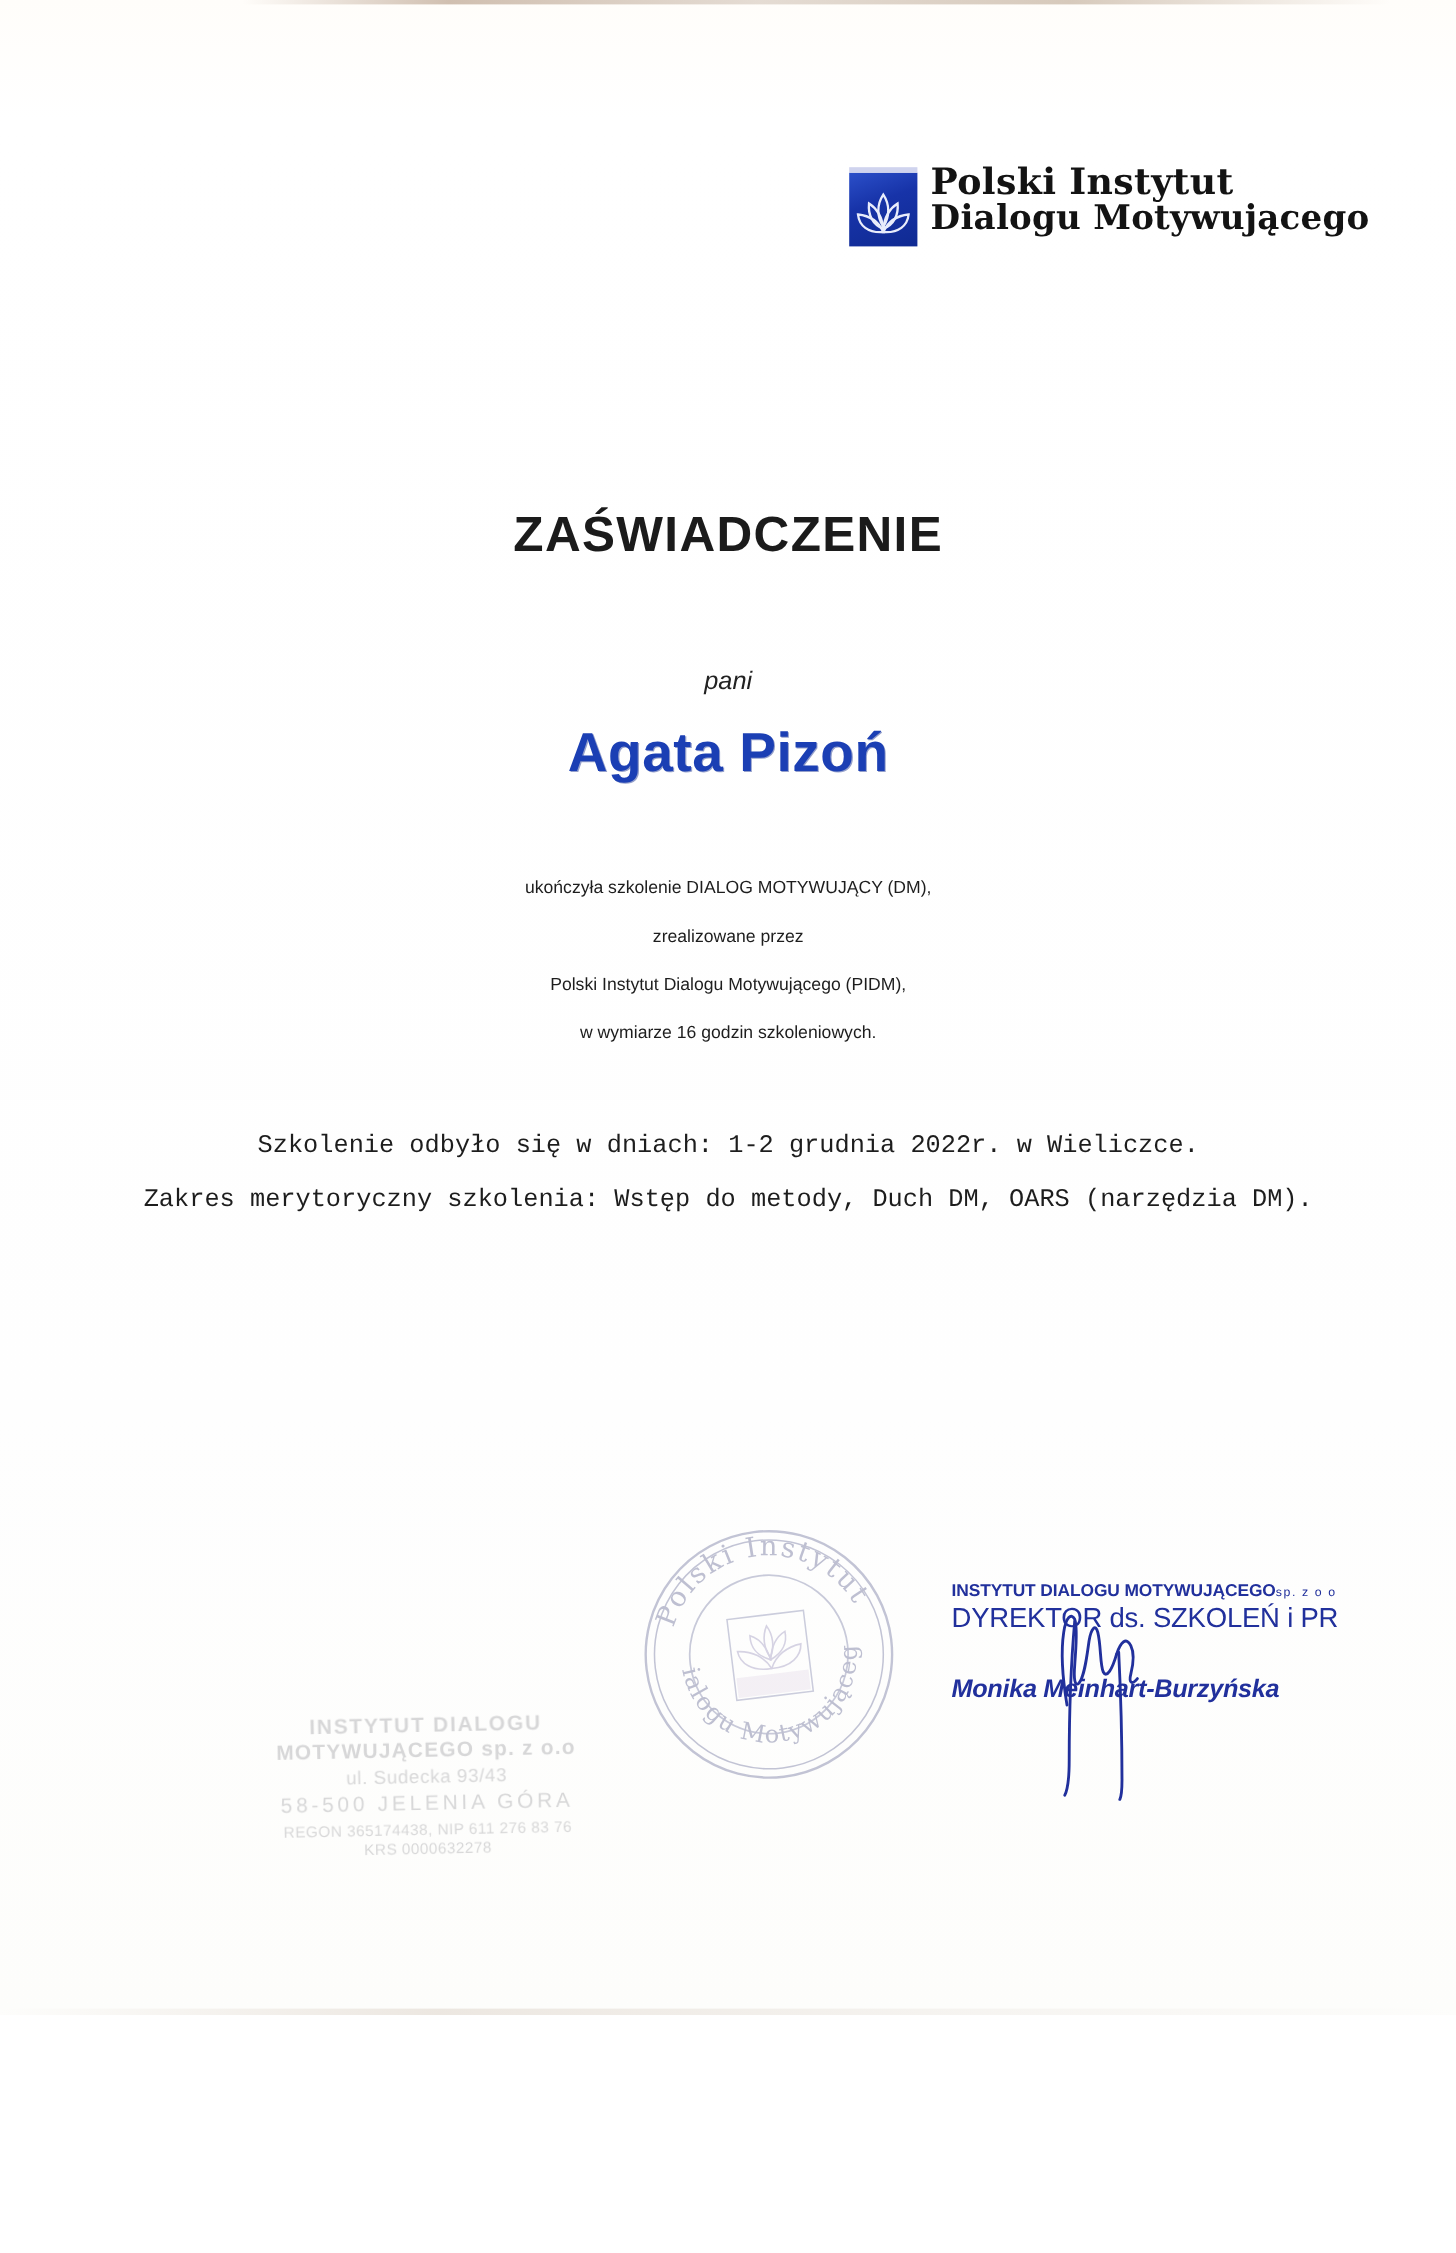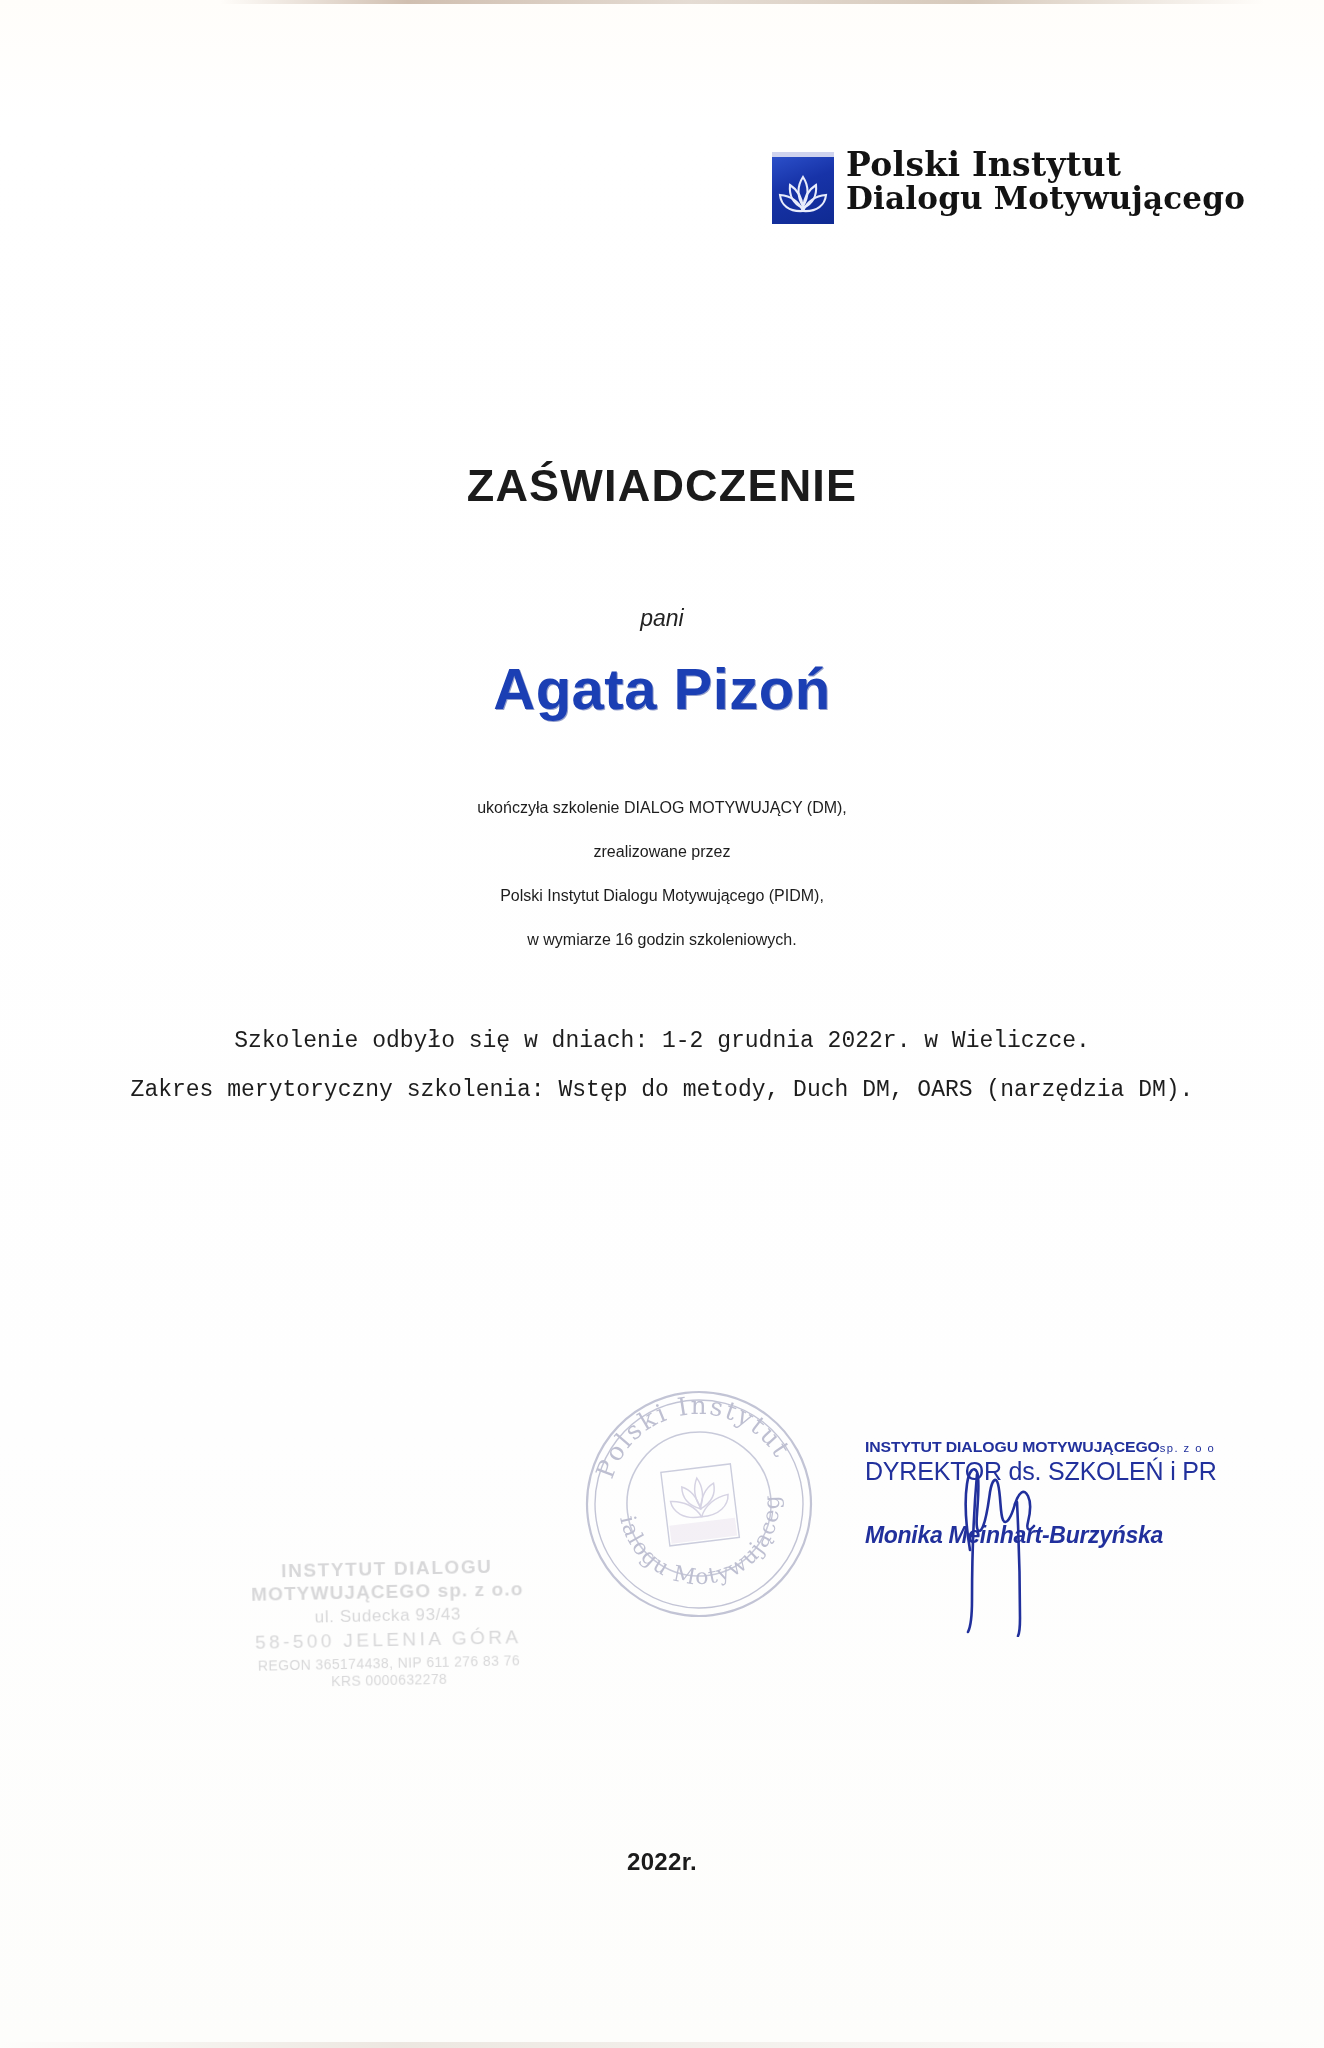--- a/index.html
+++ b/index.html
@@ -6,21 +6,21 @@
     margin: 0;
     padding: 0;
     background: #ffffff;
   }
   body {
     font-family: "Liberation Sans", sans-serif;
   }
   #page {
     position: relative;
     width: 1324px;
-    height: 2048px;
+    height: 1832px;
     background: #fefefe;
     overflow: hidden;
   }
   
   #paper-texture {
     position: absolute;
     inset: 0;
     background:
       linear-gradient(180deg, #fffdfa 0%, #ffffff 6%, #fefefe 70%, #fdfdfb 100%);
     pointer-events: none;
@@ -100,21 +100,21 @@
     text-align: center;
     font-size: 23px;
     color: #222;
     font-style: italic;
   }
   #recipient-name {
     position: absolute;
     left: 0; right: 0;
     top: 655px;
     text-align: center;
-    font-size: 58px;
+    font-size: 50px;
     font-weight: bold;
     letter-spacing: .5px;
     color: #1b3fb4;
     text-shadow: 1px 1px 0 rgba(20,45,140,.45);
   }
 
   
   #body-block {
     position: absolute;
     left: 0; right: 0;

